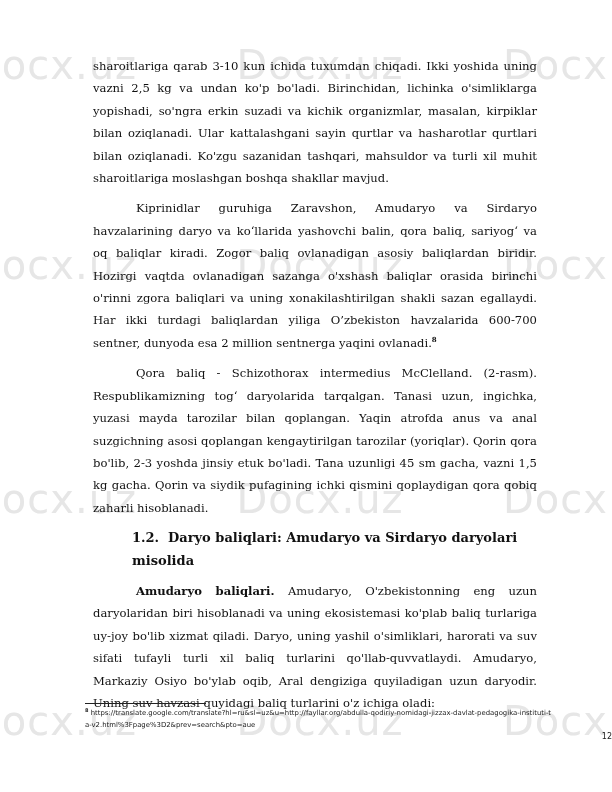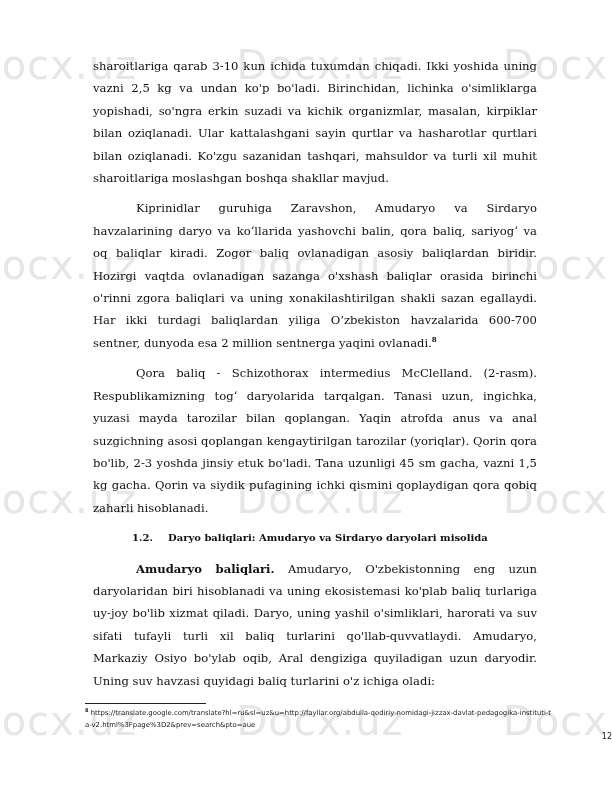--- a/index.html
+++ b/index.html
@@ -4,21 +4,21 @@
 <style>
   html, body { margin: 0; padding: 0; background: #ffffff; }
   body { width: 612px; height: 792px; position: relative; overflow: hidden; }
   .page { position: absolute; left: 0; top: 0; width: 612px; height: 792px; background: #fff; }
   .watermark-row { position: absolute; left: -30px; width: 700px; height: 30px; display: flex; justify-content: space-between;
     font-family: "DejaVu Sans", sans-serif; font-size: 40px; color: #e6e6e6; letter-spacing: 1px; line-height: 30px; white-space: nowrap; z-index: 0; }
   .watermark-row span { display: inline-block; }
   .body-text { position: absolute; left: 85px; top: 47px; width: 460px; font-family: "DejaVu Serif", serif; font-size: 11.6px; line-height: 22.4px; color: #111; z-index: 1; }
   .body-text p { margin: 8px; text-align: justify; }
   .indent { text-indent: 43px; }
-  .heading { margin: 0; font-weight: bold; font-size: 10px; line-height: 22.4px; padding-left: 47px; }
+  .heading { margin: 0; font-weight: bold; font-size: 13px; line-height: 22.4px; padding-left: 47px; }
   .heading .num { display: inline-block; width: 36px; }
   sup { font-size: 7px; line-height: 0; vertical-align: 5px; font-weight: bold; }
   .footnote-rule { position: absolute; left: 85px; top: 703px; width: 121px; height: 0; border-top: 0.8px solid #222; z-index: 1; }
   .footnote { position: absolute; left: 85px; top: 708px; width: 470px; font-family: "DejaVu Sans", sans-serif; font-size: 6.9px; line-height: 11.5px; color: #222; z-index: 1; word-break: break-all; }
   .footnote sup { font-size: 5px; vertical-align: 3px; }
   .page-number { position: absolute; left: 0; width: 612px; top: 732px; text-align: right; font-family: "DejaVu Sans", sans-serif; font-size: 8px; color: #222; z-index: 1; }
 </style>
 </head>
 <body>
 

